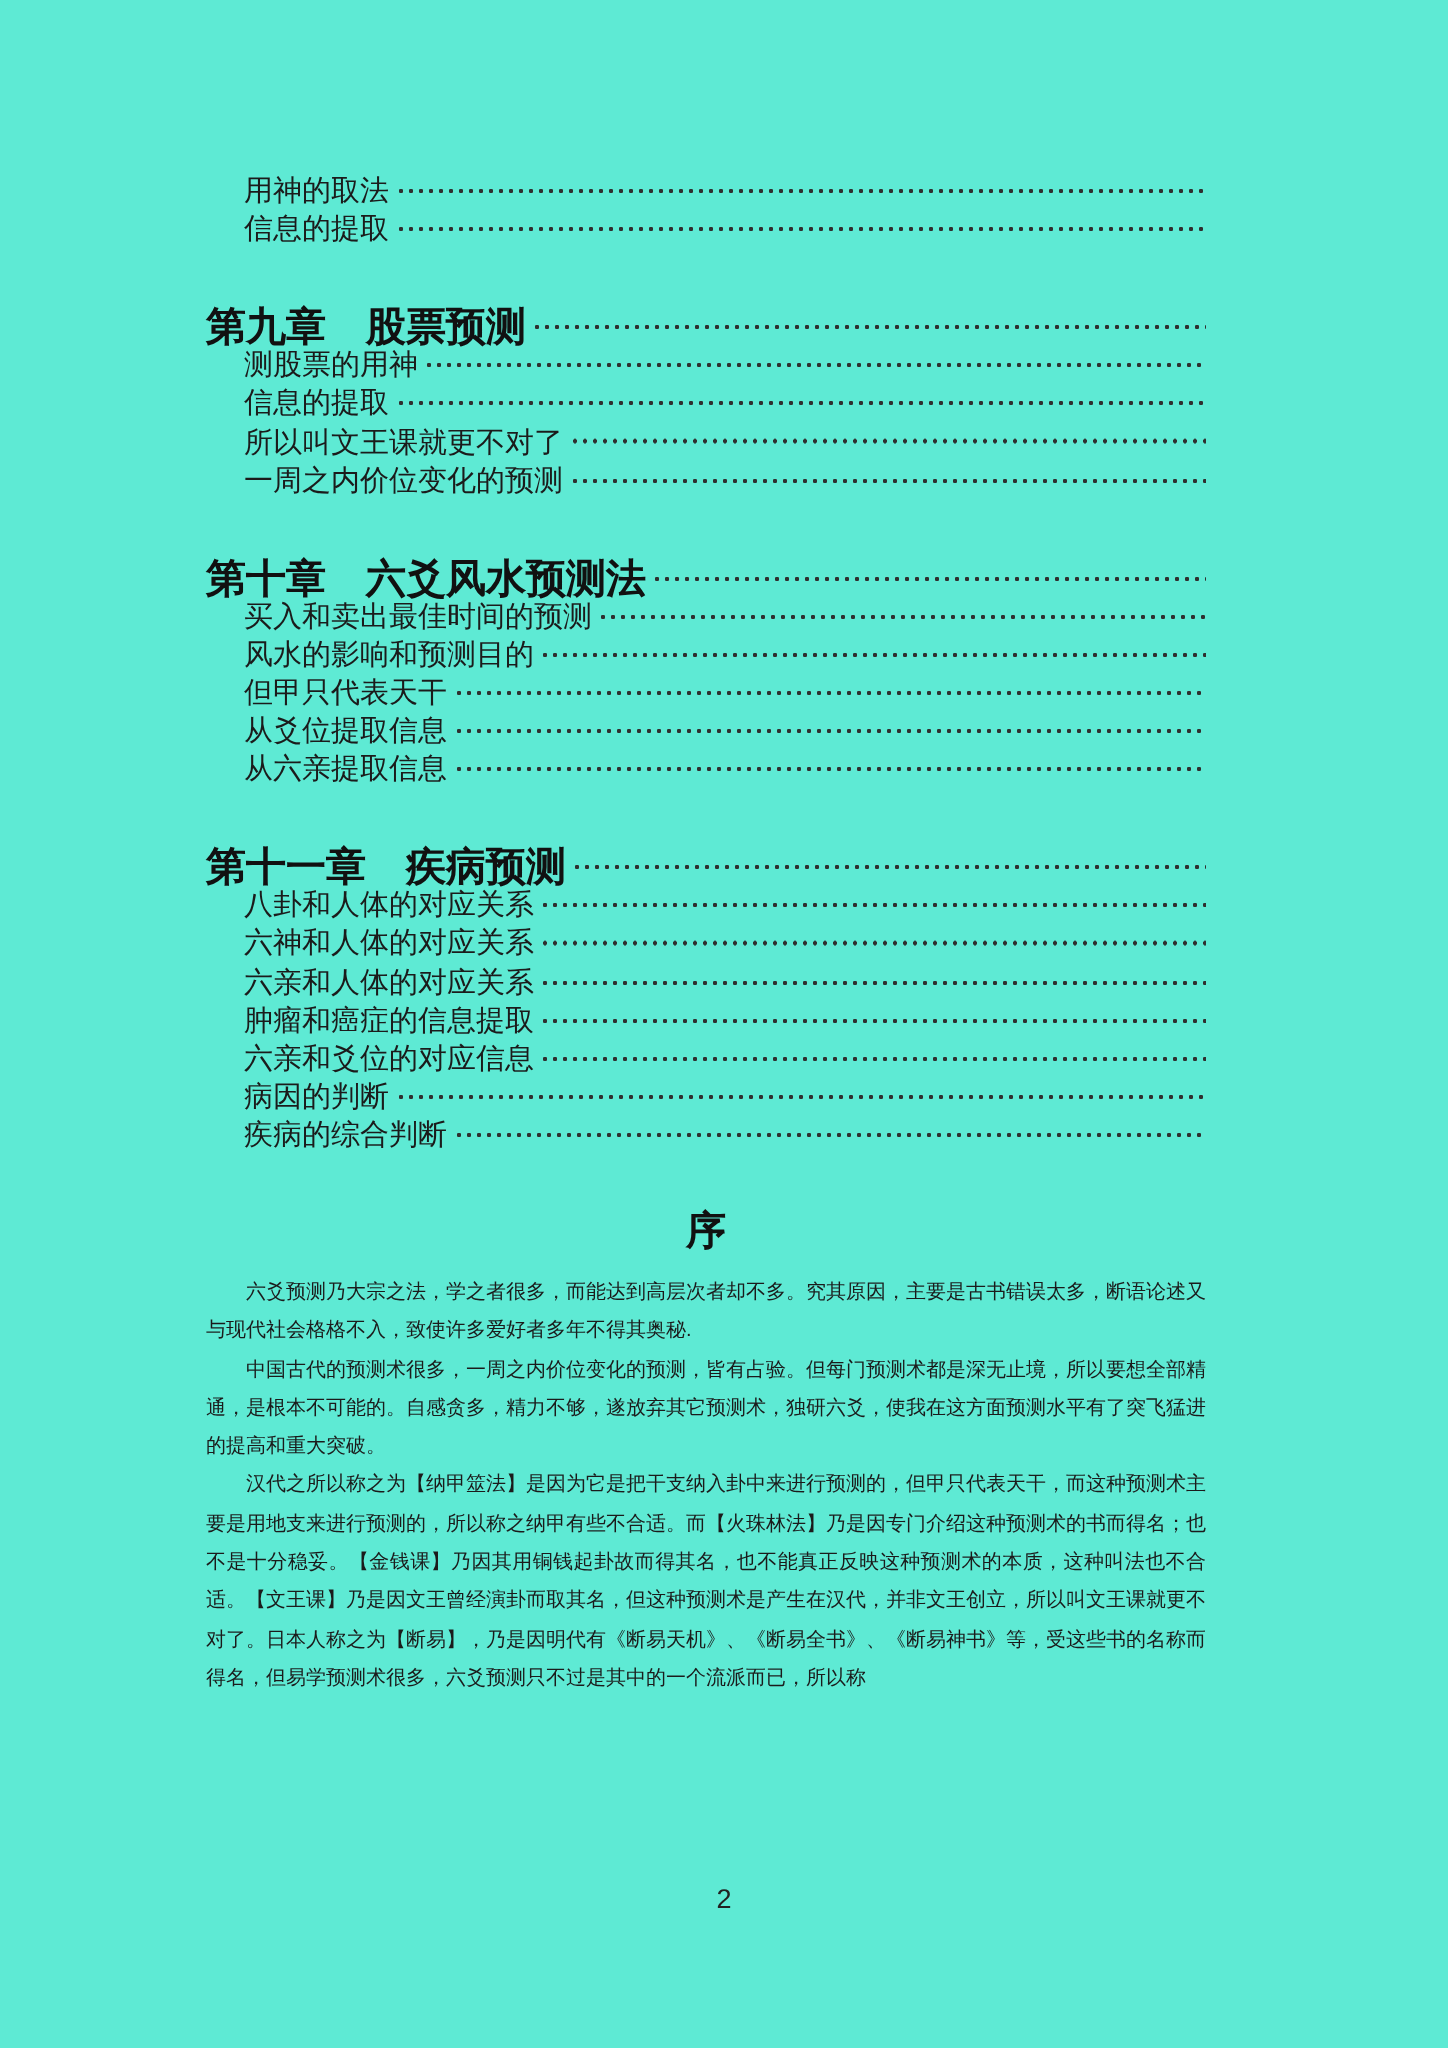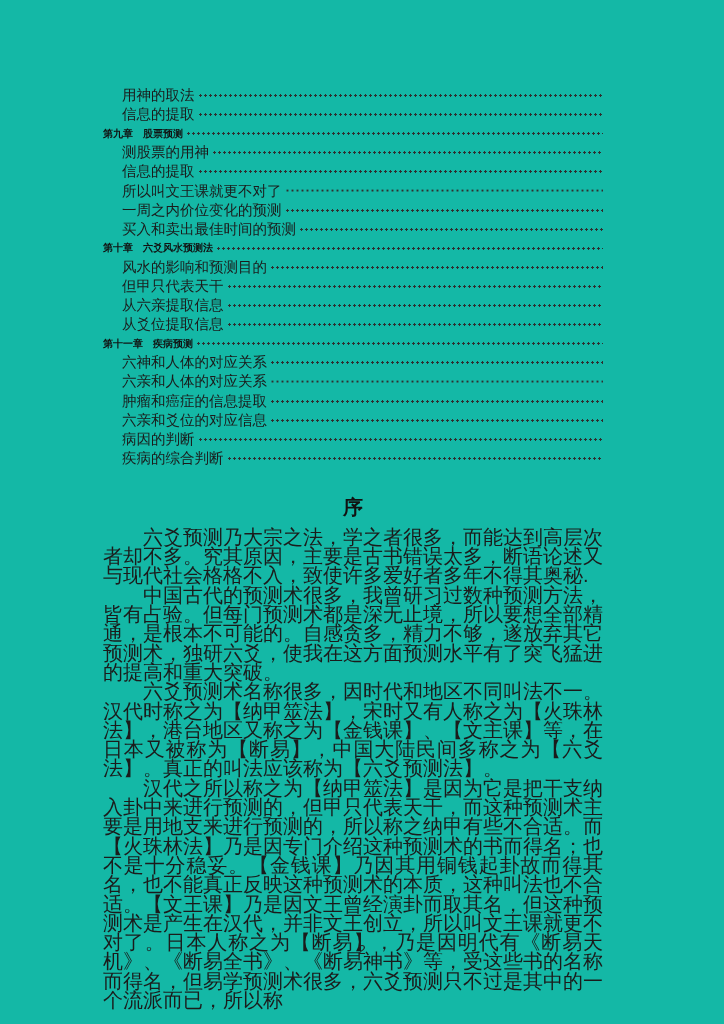--- a/index.html
+++ b/index.html
@@ -4,43 +4,44 @@
 <style>
   html, body {
     margin: 0;
     padding: 0;
     background: #ffffff;
   }
   .page {
     position: relative;
     width: 724px;
     height: 1024px;
-    background: #14b8a6;
+    background: #5eead4;
     font-family: Liberation Sans, sans-serif;
     color: #1b1b1b;
     overflow: hidden;
   }
   .content {
     position: absolute;
     left: 103px;
     top: 86px;
     width: 500px;
   }
   
   .toc-row {
     display: flex;
     align-items: center;
     height: 19.1px;
     font-size: 14.5px;
     white-space: nowrap;
   }
   .toc-row.chapter {
     font-weight: bold;
-    font-size: 10px;
+    font-size: 20px;
     color: #111111;
+    margin-top: 30px;
   }
   .toc-row.sub {
     padding-left: 19px;
   }
   .toc-label {
     flex: 0 0 auto;
   }
   .leader {
     flex: 1 1 auto;
     height: 100%;
@@ -57,21 +58,21 @@
     font-weight: bold;
     font-size: 20px;
     color: #111111;
     line-height: 24px;
   }
   .body-text {
     margin-top: 9px;
   }
   .para {
     margin: 0;
-    font-size: 20px;
+    font-size: 10px;
     line-height: 19.3px;
     text-align: justify;
     text-justify: inter-ideograph;
     text-indent: 2em;
     color: #1b1b1b;
   }
   
   .page-number {
     position: absolute;
     top: 942px;
@@ -110,46 +111,50 @@
           <span class="leader"></span>
         </div>
       <div class="toc-row sub">
           <span class="toc-label">所以叫文王课就更不对了</span>
           <span class="leader"></span>
         </div>
       <div class="toc-row sub">
           <span class="toc-label">一周之内价位变化的预测</span>
           <span class="leader"></span>
         </div>
+      <div class="toc-row chapter">
+          <span class="toc-label">第十章　六爻风水预测法</span>
+          <span class="leader"></span>
+        </div>
       <div class="toc-row sub">
           <span class="toc-label">买入和卖出最佳时间的预测</span>
-          <span class="leader"></span>
-        </div>
-      <div class="toc-row chapter">
-          <span class="toc-label">第十章　六爻风水预测法</span>
           <span class="leader"></span>
         </div>
       <div class="toc-row sub">
           <span class="toc-label">风水的影响和预测目的</span>
           <span class="leader"></span>
         </div>
       <div class="toc-row sub">
           <span class="toc-label">但甲只代表天干</span>
           <span class="leader"></span>
         </div>
       <div class="toc-row sub">
-          <span class="toc-label">从六亲提取信息</span>
+          <span class="toc-label">从爻位提取信息</span>
           <span class="leader"></span>
         </div>
       <div class="toc-row sub">
-          <span class="toc-label">从爻位提取信息</span>
+          <span class="toc-label">从六亲提取信息</span>
           <span class="leader"></span>
         </div>
       <div class="toc-row chapter">
           <span class="toc-label">第十一章　疾病预测</span>
+          <span class="leader"></span>
+        </div>
+      <div class="toc-row sub">
+          <span class="toc-label">八卦和人体的对应关系</span>
           <span class="leader"></span>
         </div>
       <div class="toc-row sub">
           <span class="toc-label">六神和人体的对应关系</span>
           <span class="leader"></span>
         </div>
       <div class="toc-row sub">
           <span class="toc-label">六亲和人体的对应关系</span>
           <span class="leader"></span>
         </div>
@@ -168,21 +173,20 @@
       <div class="toc-row sub">
           <span class="toc-label">疾病的综合判断</span>
           <span class="leader"></span>
         </div>
     </div>
 
     <div class="preface-title">序</div>
 
     <div class="body-text">
       <p class="para">六爻预测乃大宗之法，学之者很多，而能达到高层次者却不多。究其原因，主要是古书错误太多，断语论述又与现代社会格格不入，致使许多爱好者多年不得其奥秘.</p>
-      <p class="para">中国古代的预测术很多，我曾研习过数种预测方法，皆有占验。但每门预测术都是深无止境，所以要想全部精通，是根本不可能的。自感贪多，精力不够，遂放弃其它预测术，独研六爻，使我在这方面预测水平有了突飞猛进的提高和重大突破。</p>
-      <p class="para">六爻预测术名称很多，因时代和地区不同叫法不一。汉代时称之为【纳甲筮法】，宋时又有人称之为【火珠林法】，港台地区又称之为【金钱课】、【文主课】等，在日本又被称为【断易】，中国大陆民间多称之为【六爻法】。真正的叫法应该称为【六爻预测法】。</p>
+      <p class="para">中国古代的预测术很多，一周之内价位变化的预测，皆有占验。但每门预测术都是深无止境，所以要想全部精通，是根本不可能的。自感贪多，精力不够，遂放弃其它预测术，独研六爻，使我在这方面预测水平有了突飞猛进的提高和重大突破。</p>
       <p class="para">汉代之所以称之为【纳甲筮法】是因为它是把干支纳入卦中来进行预测的，但甲只代表天干，而这种预测术主要是用地支来进行预测的，所以称之纳甲有些不合适。而【火珠林法】乃是因专门介绍这种预测术的书而得名；也不是十分稳妥。【金钱课】乃因其用铜钱起卦故而得其名，也不能真正反映这种预测术的本质，这种叫法也不合适。【文王课】乃是因文王曾经演卦而取其名，但这种预测术是产生在汉代，并非文王创立，所以叫文王课就更不对了。日本人称之为【断易】，乃是因明代有《断易天机》、《断易全书》、《断易神书》等，受这些书的名称而得名，但易学预测术很多，六爻预测只不过是其中的一个流派而已，所以称</p>
     </div>
 
   </div>
 
   <div class="page-number">2</div>
 </div>
 
 </body></html>

